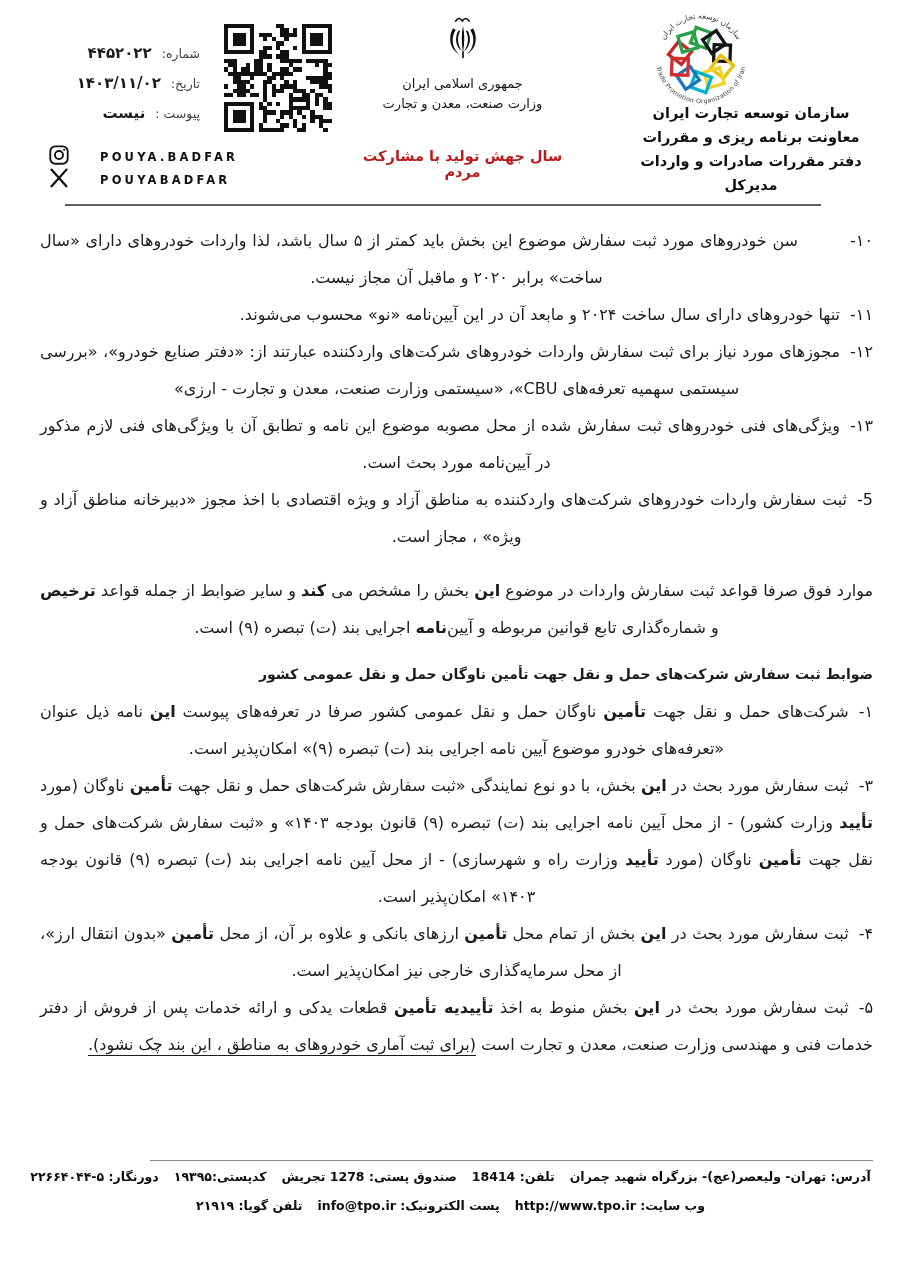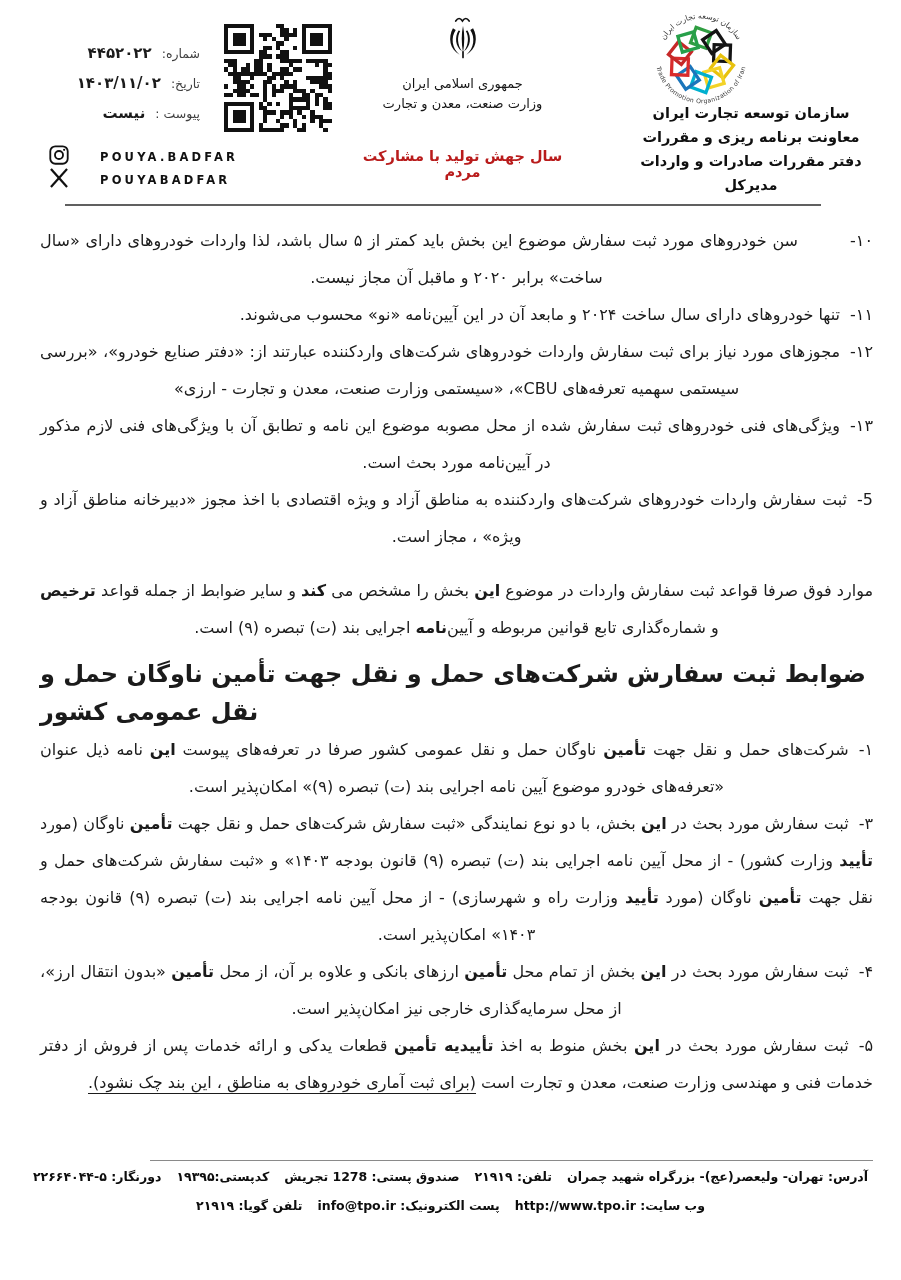--- a/index.html
+++ b/index.html
@@ -25,21 +25,21 @@
   .social-text{font-size:11.5px;font-weight:bold;letter-spacing:3.2px;color:#111;white-space:nowrap;margin-left:24px;}
   .header-divider{position:absolute;top:204px;left:65px;right:80px;border-top:2px solid #606060;}
   
   .body-text{position:absolute;top:222px;right:28px;left:40px;font-size:16px;line-height:37px;}
   .numbered-item{text-align:justify;text-align-last:center;direction:rtl;}
   .numbered-item.last-right{text-align-last:right;}
   .item-num{white-space:nowrap;}
   .num-gap{display:inline-block;width:10px;}
   .num-gap.wide{width:52px;}
   .closing-paragraph{margin-top:17px;text-align:justify;text-align-last:center;}
-  .section-heading{margin-top:9px;font-size:24px;font-weight:bold;text-align:left;line-height:38px;}
+  .section-heading{margin-top:9px;font-size:14px;font-weight:bold;text-align:right;line-height:38px;}
   .seg-bold{font-weight:bold;}
   .seg-underline{text-decoration:underline;text-underline-offset:5px;}
   
   .footer-divider{position:absolute;top:1160px;left:150px;right:28px;border-top:1.8px solid #8a8a8a;}
   .footer-line{position:absolute;left:0;right:0;display:flex;justify-content:center;gap:15px;direction:rtl;
     font-size:12.5px;font-weight:bold;color:#0d0d0d;white-space:nowrap;}
   .footer-line.l1{top:1169px;}
   .footer-line.l2{top:1198px;}
 </style>
 </head>
@@ -372,21 +372,21 @@
         <div class="numbered-item"><span class="item-num">۱-</span><span class="num-gap"></span><span><span>شرکت‌های حمل و نقل جهت </span><span class="seg-bold">تأمین</span><span> ناوگان حمل و نقل عمومی کشور صرفا در تعرفه‌های پیوست </span><span class="seg-bold">این</span><span> نامه ذیل عنوان «تعرفه‌های خودرو موضوع آیین نامه اجرایی بند (ت) تبصره (۹)» امکان‌پذیر است.</span></span></div>
         <div class="numbered-item"><span class="item-num">۳-</span><span class="num-gap"></span><span><span>ثبت سفارش مورد بحث در </span><span class="seg-bold">این</span><span> بخش، با دو نوع نمایندگی «ثبت سفارش شرکت‌های حمل و نقل جهت </span><span class="seg-bold">تأمین</span><span> ناوگان (مورد </span><span class="seg-bold">تأیید</span><span> وزارت کشور) - از محل آیین نامه اجرایی بند (ت) تبصره (۹) قانون بودجه ۱۴۰۳» و «ثبت سفارش شرکت‌های حمل و نقل جهت </span><span class="seg-bold">تأمین</span><span> ناوگان (مورد </span><span class="seg-bold">تأیید</span><span> وزارت راه و شهرسازی) - از محل آیین نامه اجرایی بند (ت) تبصره (۹) قانون بودجه ۱۴۰۳» امکان‌پذیر است.</span></span></div>
         <div class="numbered-item"><span class="item-num">۴-</span><span class="num-gap"></span><span><span>ثبت سفارش مورد بحث در </span><span class="seg-bold">این</span><span> بخش از تمام محل </span><span class="seg-bold">تأمین</span><span> ارزهای بانکی و علاوه بر آن، از محل </span><span class="seg-bold">تأمین</span><span> «بدون انتقال ارز»، از محل سرمایه‌گذاری خارجی نیز امکان‌پذیر است.</span></span></div>
         <div class="numbered-item last-right"><span class="item-num">۵-</span><span class="num-gap"></span><span><span>ثبت سفارش مورد بحث در </span><span class="seg-bold">این</span><span> بخش منوط به اخذ </span><span class="seg-bold">تأییدیه تأمین</span><span> قطعات یدکی و ارائه خدمات پس از فروش از دفتر خدمات فنی و مهندسی وزارت صنعت، معدن و تجارت است </span><span class="seg-underline">(برای ثبت آماری خودروهای به مناطق ، این بند چک نشود).</span></span></div>
       </div>
   </div>
 
   <div class="footer-divider"></div>
   <div class="footer-line l1">
     <span>آدرس: تهران- ولیعصر(عج)- بزرگراه شهید چمران</span>
-    <span>تلفن: ۲۱۹۱۹</span>
+    <span>تلفن: 18414</span>
     <span>صندوق پستی: 1278 تجریش</span>
     <span>کدپستی:۱۹۳۹۵</span>
     <span>دورنگار: ۵-۲۲۶۶۴۰۴۴</span>
   </div>
   <div class="footer-line l2">
     <span>وب سایت: http://www.tpo.ir</span>
     <span>پست الکترونیک: info@tpo.ir</span>
     <span>تلفن گویا: ۲۱۹۱۹</span>
   </div>
 

